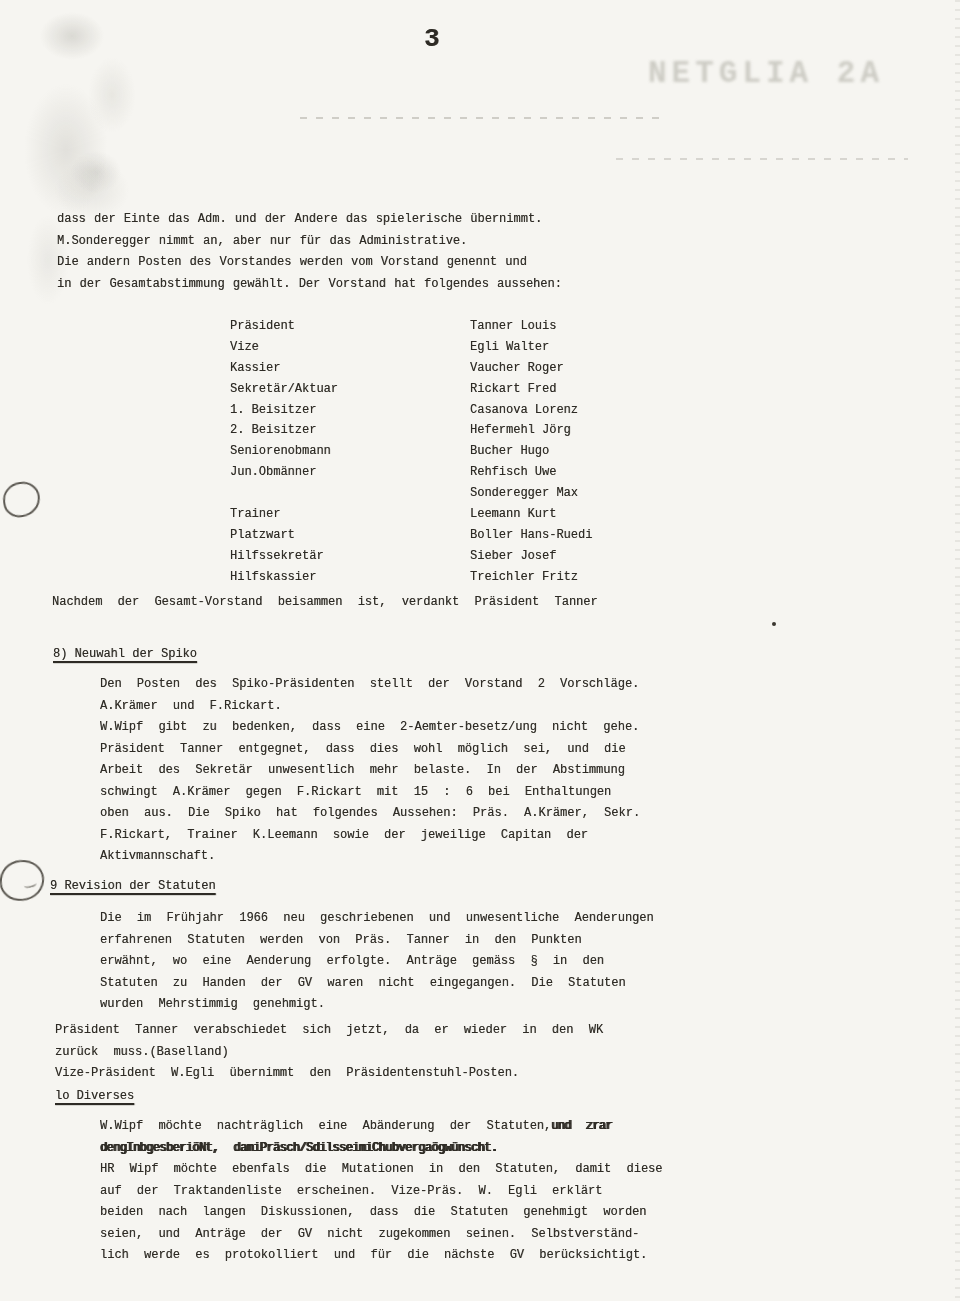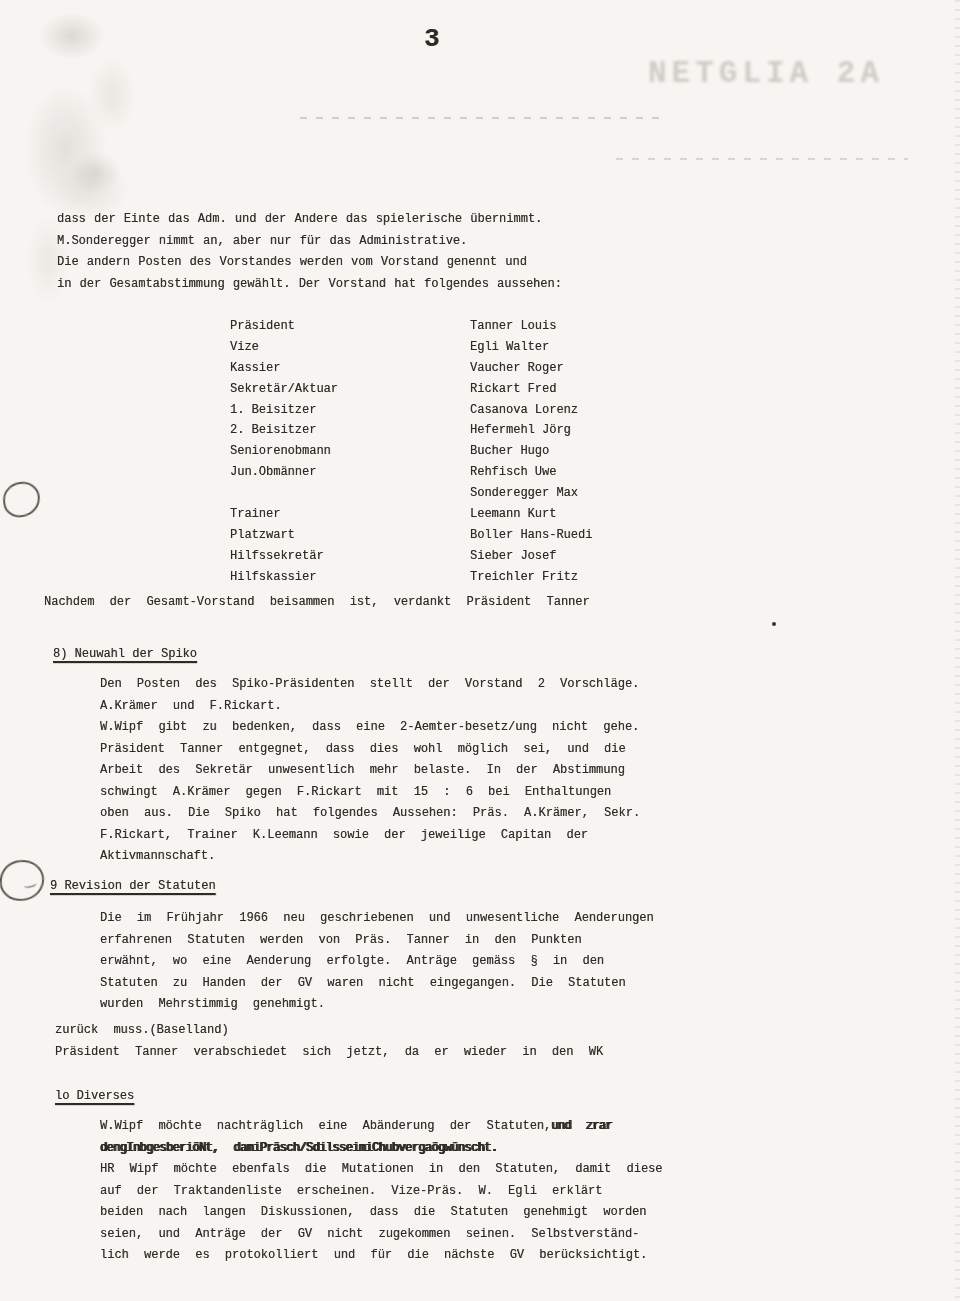--- a/index.html
+++ b/index.html
@@ -102,22 +102,22 @@
   <div class="ghost-stamp">NETGLIA 2A</div>
   <div class="page-number">3</div>
   <div class="margin-circle c1"></div>
   <div class="margin-circle c2">
     <div class="circle-scribble"></div>
   </div>
   <div class="stray-dot"></div>
   <div id="doc-body">
       <div class="txt" style="left: 57px; top: 209px; word-spacing: 1px;"><div class="line"><span>dass der Einte das Adm. und der Andere das spielerische übernimmt.</span></div><div class="line"><span>M.Sonderegger nimmt an, aber nur für das Administrative.</span></div><div class="line"><span>Die andern Posten des Vorstandes werden vom Vorstand genennt und</span></div><div class="line"><span>in der Gesamtabstimmung gewählt. Der Vorstand hat folgendes aussehen:</span></div></div>
       <div class="txt" style="left: 230px; top: 316px;"><div class="trow"><span class="tlabel">Präsident</span><span class="tname">Tanner Louis</span></div><div class="trow"><span class="tlabel">Vize</span><span class="tname">Egli Walter</span></div><div class="trow"><span class="tlabel">Kassier</span><span class="tname">Vaucher Roger</span></div><div class="trow"><span class="tlabel">Sekretär/Aktuar</span><span class="tname">Rickart Fred</span></div><div class="trow"><span class="tlabel">1. Beisitzer</span><span class="tname">Casanova Lorenz</span></div><div class="trow"><span class="tlabel">2. Beisitzer</span><span class="tname">Hefermehl Jörg</span></div><div class="trow"><span class="tlabel">Seniorenobmann</span><span class="tname">Bucher Hugo</span></div><div class="trow"><span class="tlabel">Jun.Obmänner</span><span class="tname">Rehfisch Uwe</span></div><div class="trow"><span class="tlabel"></span><span class="tname">Sonderegger Max</span></div><div class="trow"><span class="tlabel">Trainer</span><span class="tname">Leemann Kurt</span></div><div class="trow"><span class="tlabel">Platzwart</span><span class="tname">Boller Hans-Ruedi</span></div><div class="trow"><span class="tlabel">Hilfssekretär</span><span class="tname">Sieber Josef</span></div><div class="trow"><span class="tlabel">Hilfskassier</span><span class="tname">Treichler Fritz</span></div></div>
-      <div class="txt" style="left: 44px; top: 592px; word-spacing: 8px;"><div class="line"><span>Nachdem der Gesamt-Vorstand beisammen ist, verdankt Präsident Tanner</span></div></div>
+      <div class="txt" style="left: 52px; top: 592px; word-spacing: 8px;"><div class="line"><span>Nachdem der Gesamt-Vorstand beisammen ist, verdankt Präsident Tanner</span></div></div>
       <div class="txt" style="left: 53px; top: 644px;"><span class="heading-text">8) Neuwahl der Spiko</span></div>
       <div class="txt" style="left: 100px; top: 674px; word-spacing: 8px;"><div class="line"><span>Den Posten des Spiko-Präsidenten stellt der Vorstand 2 Vorschläge.</span></div><div class="line"><span>A.Krämer und F.Rickart.</span></div><div class="line"><span>W.Wipf gibt zu bedenken, dass eine 2-Aemter-besetz/ung nicht gehe.</span></div><div class="line"><span>Präsident Tanner entgegnet, dass dies wohl möglich sei, und die</span></div><div class="line"><span>Arbeit des Sekretär unwesentlich mehr belaste. In der Abstimmung</span></div><div class="line"><span>schwingt A.Krämer gegen F.Rickart mit 15 : 6 bei Enthaltungen</span></div><div class="line"><span>oben aus. Die Spiko hat folgendes Aussehen: Präs. A.Krämer, Sekr.</span></div><div class="line"><span>F.Rickart, Trainer K.Leemann sowie der jeweilige Capitan der</span></div><div class="line"><span>Aktivmannschaft.</span></div></div>
       <div class="txt" style="left: 50px; top: 876px;"><span class="heading-text">9 Revision der Statuten</span></div>
       <div class="txt" style="left: 100px; top: 908px; word-spacing: 8px;"><div class="line"><span>Die im Frühjahr 1966 neu geschriebenen und unwesentliche Aenderungen</span></div><div class="line"><span>erfahrenen Statuten werden von Präs. Tanner in den Punkten</span></div><div class="line"><span>erwähnt, wo eine Aenderung erfolgte. Anträge gemäss § in den</span></div><div class="line"><span>Statuten zu Handen der GV waren nicht eingegangen. Die Statuten</span></div><div class="line"><span>wurden Mehrstimmig genehmigt.</span></div></div>
-      <div class="txt" style="left: 55px; top: 1020px; word-spacing: 8px;"><div class="line"><span>zurück muss.(Baselland)</span></div><div class="line"><span>Präsident Tanner verabschiedet sich jetzt, da er wieder in den WK</span></div></div>
+      <div class="txt" style="left: 55px; top: 1020px; word-spacing: 8px;"><div class="line"><span>Präsident Tanner verabschiedet sich jetzt, da er wieder in den WK</span></div><div class="line"><span>zurück muss.(Baselland)</span></div><div class="line"><span>Vize-Präsident W.Egli übernimmt den Präsidentenstuhl-Posten.</span></div></div>
       <div class="txt" style="left: 55px; top: 1086px;"><span class="heading-text">lo Diverses</span></div>
       <div class="txt" style="left: 100px; top: 1116px; word-spacing: 8px;"><div class="line"><span>W.Wipf möchte nachträglich eine Abänderung der Statuten,</span><span class="overstruck">und zrar</span></div><div class="line"><span class="overstruck">dengInbgesberiöNt, damiPräsch/SdilsseimiChubvergaögwünscht.</span></div><div class="line"><span>HR Wipf möchte ebenfals die Mutationen in den Statuten, damit diese</span></div><div class="line"><span>auf der Traktandenliste erscheinen. Vize-Präs. W. Egli erklärt</span></div><div class="line"><span>beiden nach langen Diskussionen, dass die Statuten genehmigt worden</span></div><div class="line"><span>seien, und Anträge der GV nicht zugekommen seinen. Selbstverständ-</span></div><div class="line"><span>lich werde es protokolliert und für die nächste GV berücksichtigt.</span></div></div>
     </div>
 </div>
 
 </body></html>

